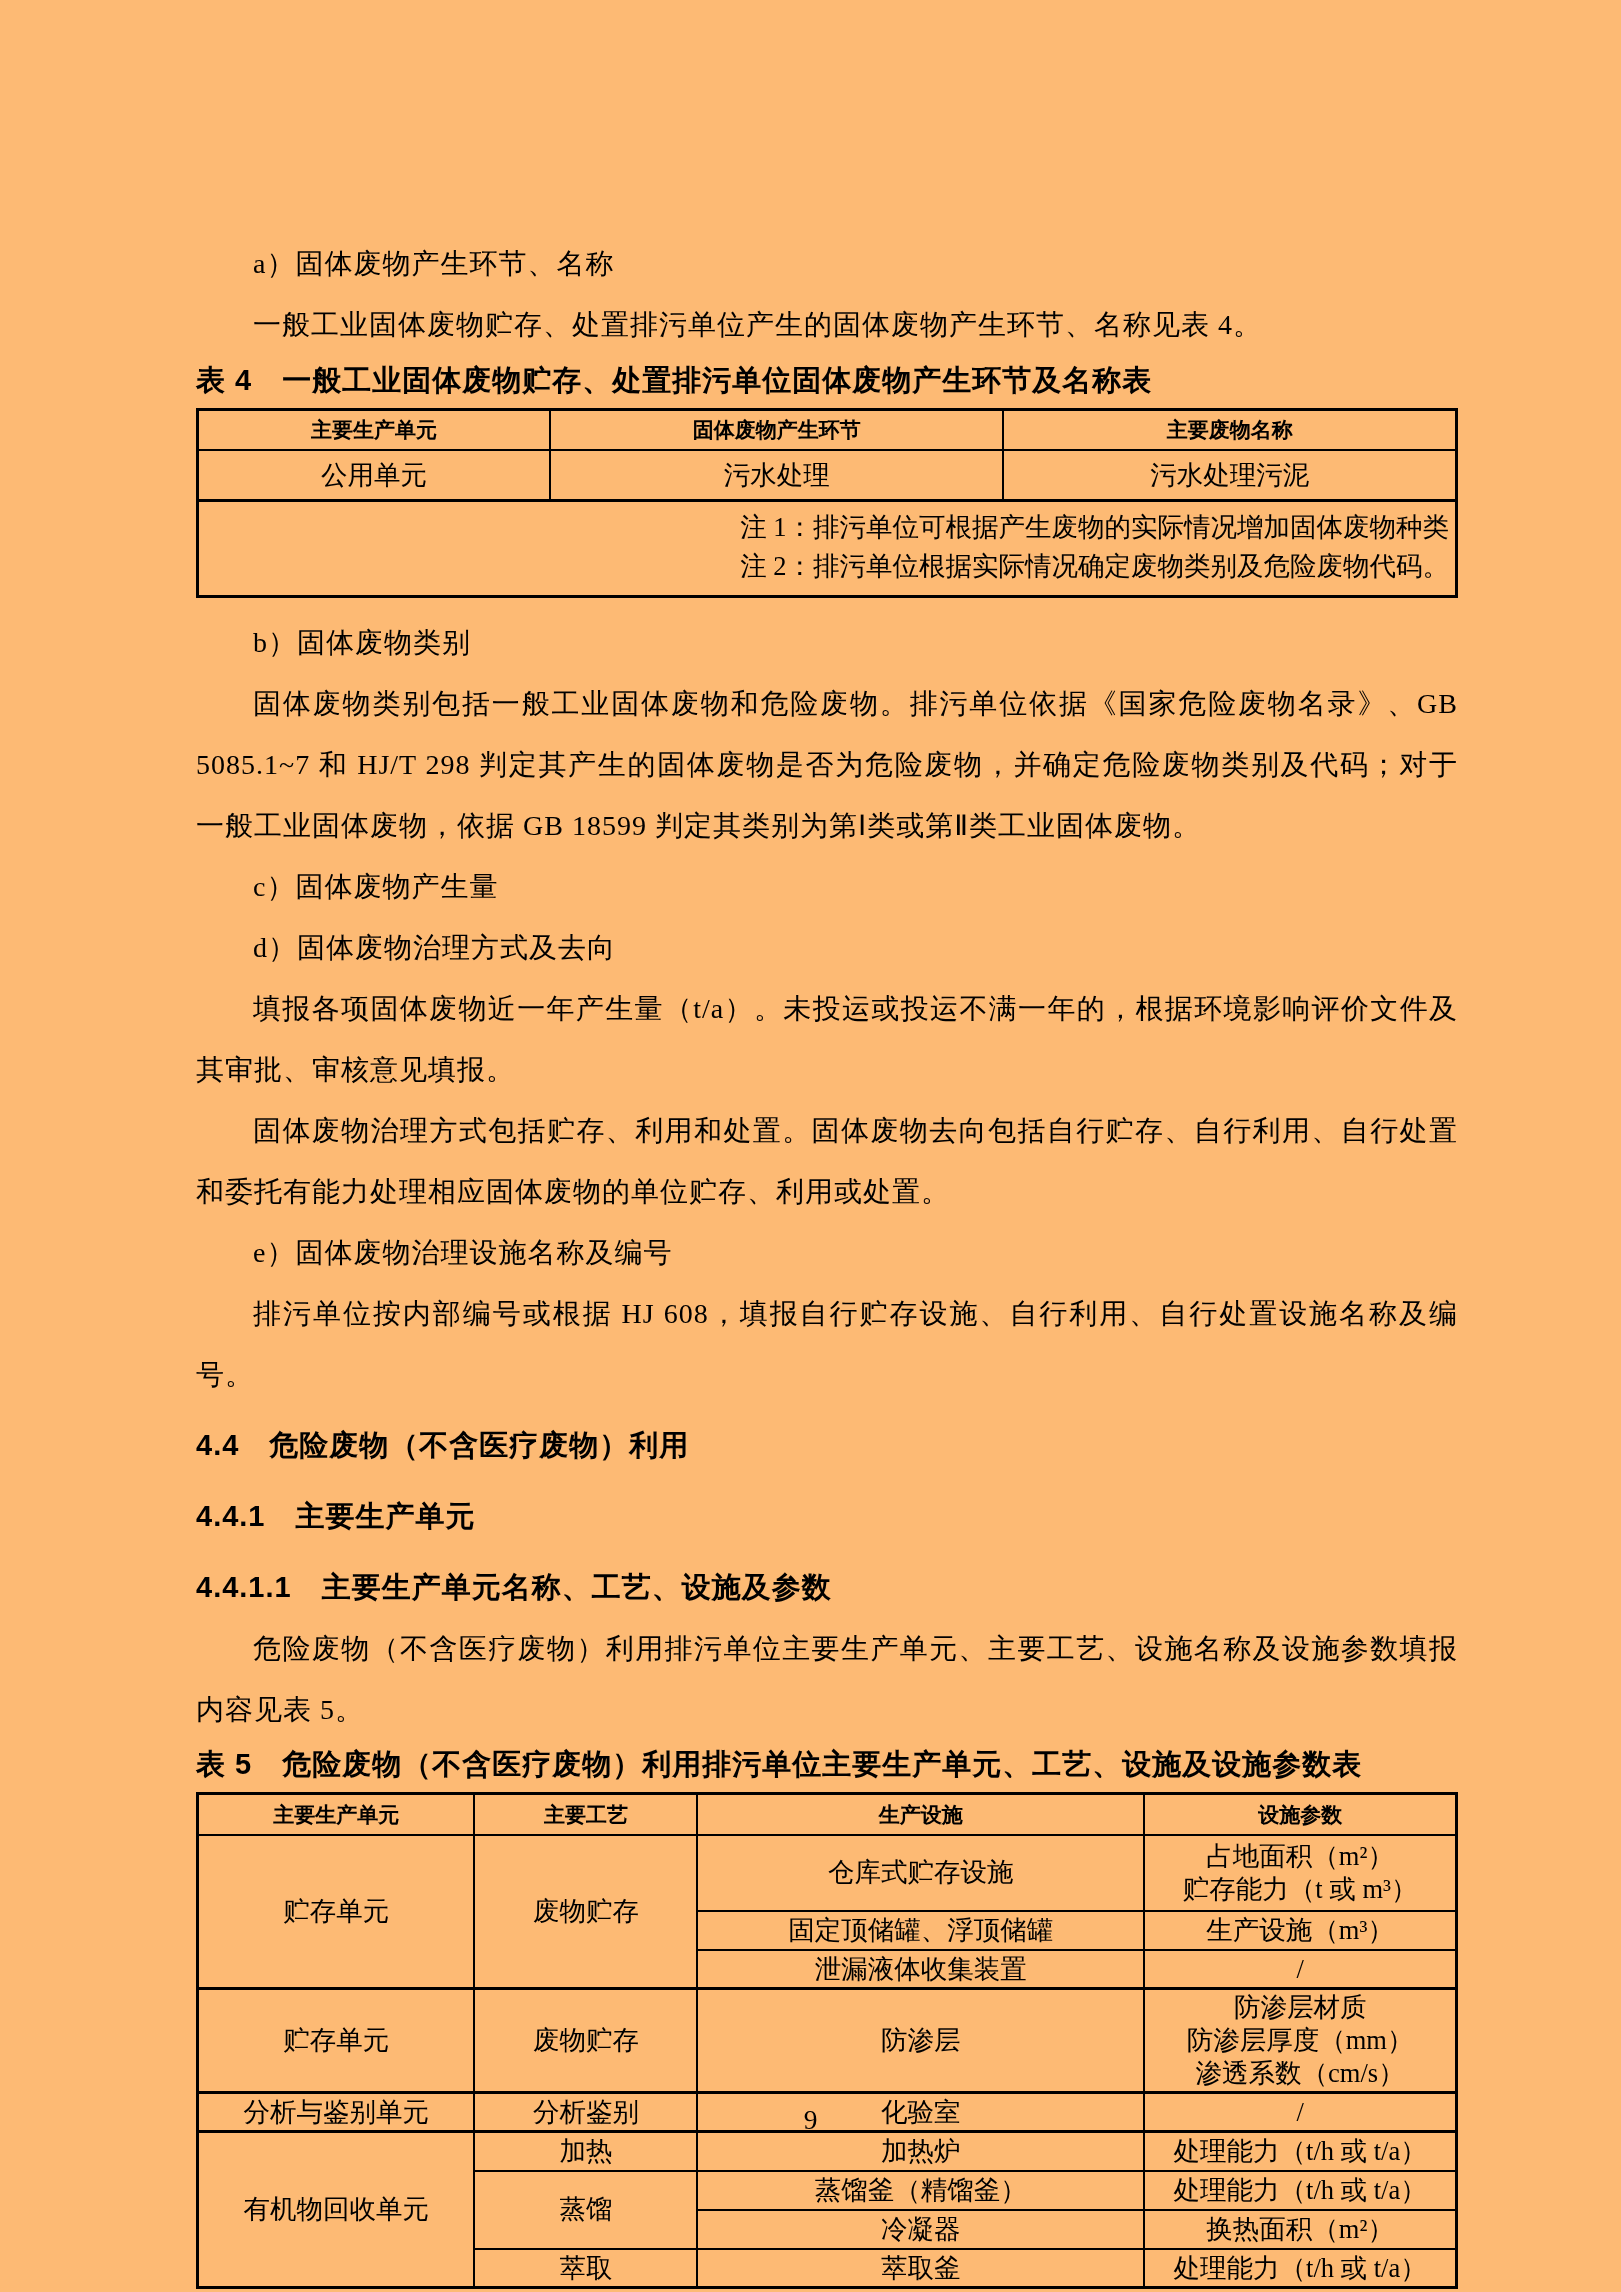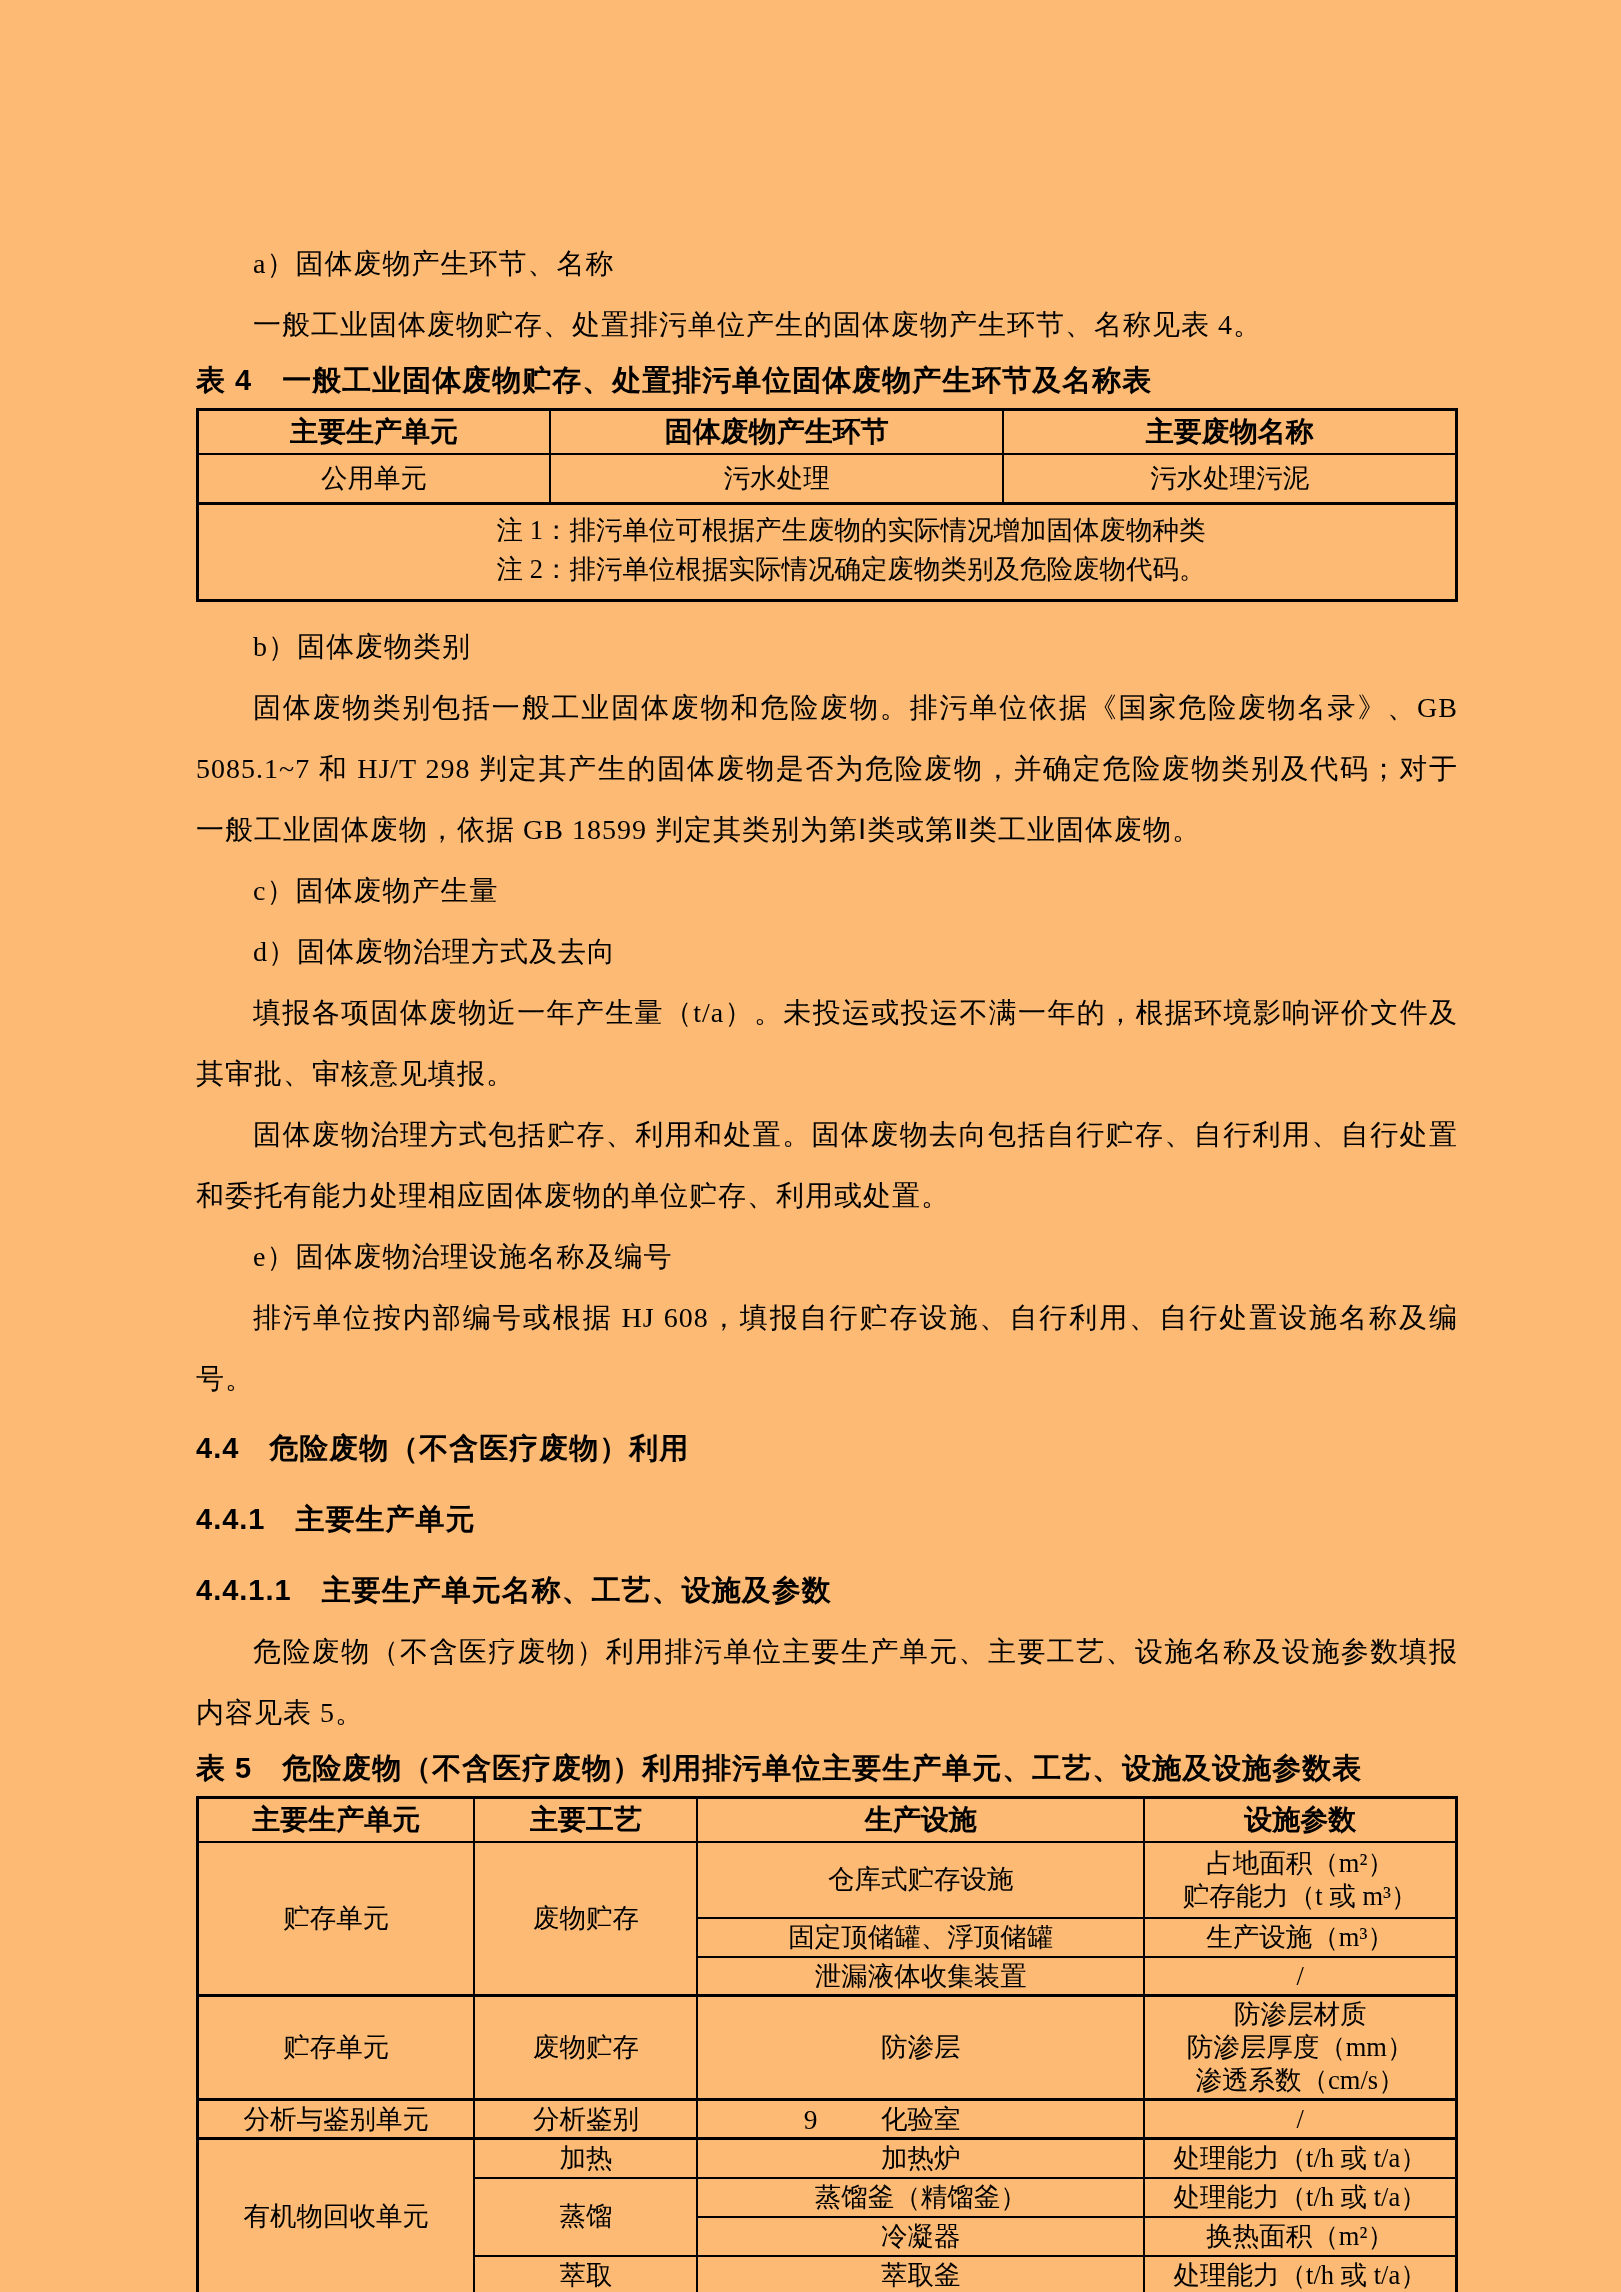--- a/index.html
+++ b/index.html
@@ -43,39 +43,39 @@
   }
   table.doc {
     width:100%;
     border-collapse:collapse;
     table-layout:fixed;
     border:3.9px solid #000;
   }
   table.doc th {
     font-family:Liberation Mono, monospace;
     font-weight:bold;
-    font-size:28px;
+    font-size:21px;
     border:2px solid #000;
     border-bottom:2.9px solid #000;
     padding:2px 3.9px;
     text-align:center;
   }
   table.doc td {
     font-size:26.5px;
     border:2px solid #000;
     padding:1px 5.9px;
     text-align:center;
     line-height:33px;
   }
   table.t4 { margin-bottom:13.7px; }
   table.t4 tr.hdr { height:41px; }
   table.t4 tr.data { height:50px; }
   table.t4 td.hb, table.t5 td.hb { border-bottom:3.9px solid #000; }
   table.t4 td.notes {
-    text-align:center;
+    text-align:right;
     padding:5.9px 5.9px 9.8px 54px;
     line-height:39px;
   }
   table.t5 tr.hdr { height:41px; }
   table.t5 tr.row-s { height:39px; }
   table.t5 tr.row-m { height:76px; }
   table.t5 tr.row-l { height:102px; }
   .cell-line { display:block; }
   .pageno {
     position:absolute;

